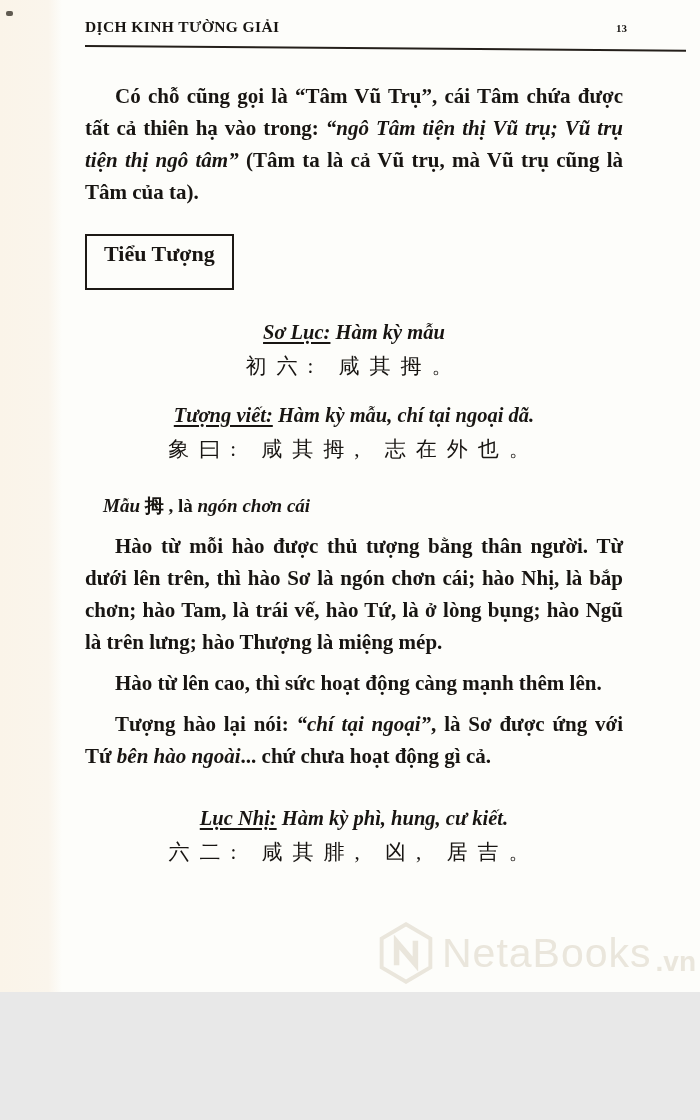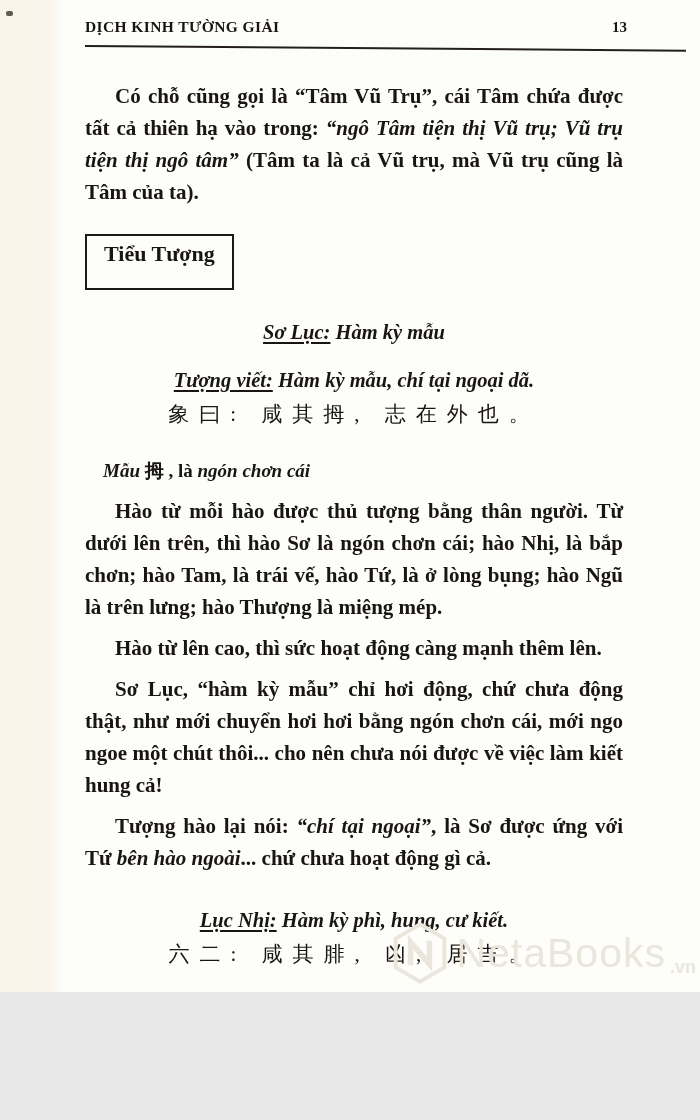--- a/index.html
+++ b/index.html
@@ -20,21 +20,21 @@
   .speck {
     position:absolute; left:6px; top:11px; width:7px; height:5px;
     background:#3a342c; border-radius:2px; opacity:.8;
   }
   .running-header {
     position:absolute; left:85px; right:15px; top:18px;
     display:flex; justify-content:space-between; align-items:baseline;
     font-weight:700; font-size:15.5px; letter-spacing:.4px;
   }
   .running-header .pagenum {
-    font-size:15px; letter-spacing:0; margin-right:58px; font-weight:700;
+    font-size:11px; letter-spacing:0; margin-right:58px; font-weight:700;
   }
   .header-rule {
     position:absolute; left:85px; right:14px; top:45px;
     border-top:2.5px solid #241f1a;
     transform:rotate(0.45deg); transform-origin:left center;
   }
   .body-col {
     position:absolute; left:85px; top:46px; width:538px;
   }
   .para {
@@ -74,21 +74,21 @@
     pointer-events:none;
   }
   .wm-logo { display:block; }
   .wm-text {
     font-family:"Liberation Sans", sans-serif;
     font-weight:400; font-size:41px; letter-spacing:1px;
     color:#eae6dc;
   }
   .wm-tld {
     font-family:"Liberation Sans", sans-serif;
-    font-weight:700; font-size:18px; color:#eae6dc;
+    font-weight:700; font-size:28px; color:#eae6dc;
     align-self:flex-end; margin-bottom:6px; margin-left:-4px;
   }
 </style>
 </head>
 <body>
 
 <div class="page">
 
   <div class="edge-strip"></div>
   <div class="speck"></div>
@@ -102,31 +102,31 @@
   <div class="body-col">
 
     <p class="para p-first"><span>Có chỗ cũng gọi là “Tâm Vũ Trụ”, cái Tâm chứa được tất cả thiên hạ vào trong: </span><span class="it">“ngô Tâm tiện thị Vũ trụ; Vũ trụ tiện thị ngô tâm”</span><span> (Tâm ta là cả Vũ trụ, mà Vũ trụ cũng là Tâm của ta).</span></p>
 
 
     <div class="section-box">
       <span>Tiểu Tượng</span>
     </div>
 
     <p class="verse v1"><span class="it ul">Sơ Lục:</span><span class="it"> Hàm kỳ mẫu</span></p>
+    <p class="cjk-line">初六: 咸其拇。</p>
 
     <p class="verse v2"><span class="it ul">Tượng viết:</span><span class="it"> Hàm kỳ mẫu, chí tại ngoại dã.</span></p>
     <p class="cjk-line">象曰: 咸其拇, 志在外也。</p>
 
     <p class="def-line"><span class="it">Mẫu</span><span> 拇 , là </span><span class="it">ngón chơn cái</span></p>
 
     <p class="para p-after-def"><span>Hào từ mỗi hào được thủ tượng bằng thân người. Từ dưới lên trên, thì hào Sơ là ngón chơn cái; hào Nhị, là bắp chơn; hào Tam, là trái vế, hào Tứ, là ở lòng bụng; hào Ngũ là trên lưng; hào Thượng là miệng mép.</span></p>
 
     <p class="para p-gap"><span>Hào từ lên cao, thì sức hoạt động càng mạnh thêm lên.</span></p>
 
-    <p class="para p-gap-s"><span>Sơ Lục, “hàm kỳ mẫu” chỉ hơi động, chứ chưa động thật, như mới chuyển hơi hơi bằng ngón chơn cái, mới ngo ngoe một chút thôi... cho nên chưa nói được về việc làm kiết hung cả!</span></p>
 
     <p class="para p-gap"><span>Tượng hào lại nói: </span><span class="it">“chí tại ngoại”</span><span>, là Sơ được ứng với Tứ </span><span class="it">bên hào ngoài</span><span>... chứ chưa hoạt động gì cả.</span></p>
 
     <p class="verse v3"><span class="it ul">Lục Nhị:</span><span class="it"> Hàm kỳ phì, hung, cư kiết.</span></p>
     <p class="cjk-line">六二: 咸其腓, 凶, 居吉。</p>
 
   </div>
 
   <div class="watermark">
     <svg class="wm-logo" width="56" height="62" viewBox="0 0 100 112" fill="none">

